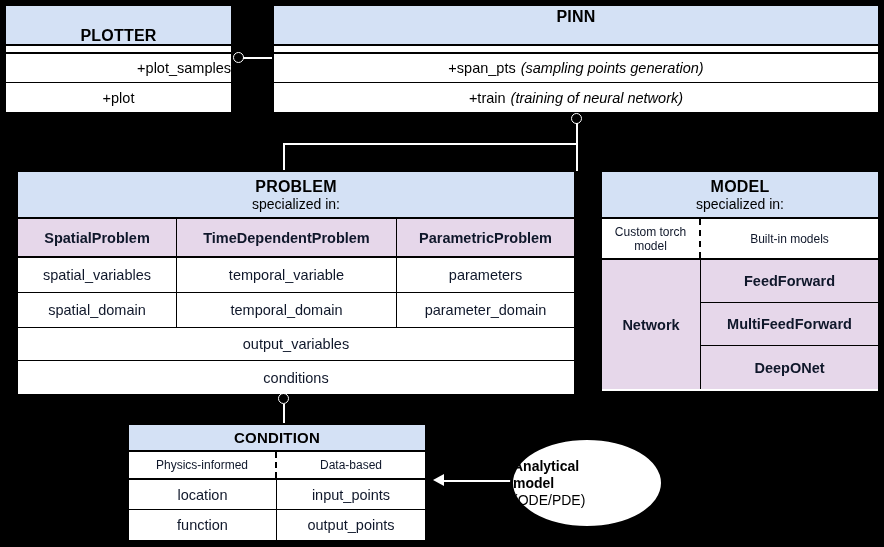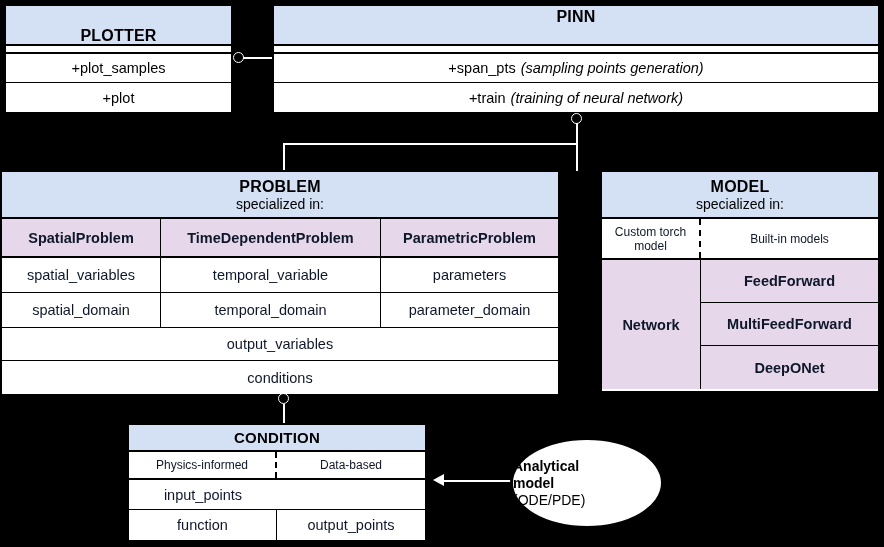--- a/index.html
+++ b/index.html
@@ -147,21 +147,21 @@
   <div class="sock" style="left:278px; top:393px;"></div>
 
   <div class="line-h" style="left:443px; top:480px; width:70px;"></div>
   <div class="arrowhead" style="left:433px; top:474px;"></div>
 
   <div class="umlbox" style="left:4px; top:4px; width:229px; height:109px;">
     <div class="hdr" style="height:40px; padding-top:20px;">
       <div class="title">PLOTTER</div>
     </div>
     <div class="row thin"></div>
-    <div class="row" style="height:29px;">
+    <div class="row" style="height:29px;justify-content:flex-end;">
       <span>+plot_samples</span>
     </div>
     <div class="row" style="height:29px;">
       <span>+plot</span>
     </div>
   </div>
 
   <div class="umlbox" style="left:272px; top:4px; width:608px; height:109px;">
     <div class="hdr" style="height:40px; padding-top:1px;">
       <div class="title">PINN</div>
@@ -170,21 +170,21 @@
     <div class="row" style="height:29px;">
       <span>+span_pts</span>
       <span class="ital">(sampling points generation)</span>
     </div>
     <div class="row" style="height:29px;">
       <span>+train</span>
       <span class="ital">(training of neural network)</span>
     </div>
   </div>
 
-  <div class="umlbox" style="left:0; top:170px; width:560px; height:223px;">
+  <div class="umlbox" style="left:16px; top:170px; width:560px; height:223px;">
     <div class="hdr" style="height:47px; padding-top:5px;">
       <div class="title">PROBLEM</div>
       <div class="sub">specialized in:</div>
     </div>
 
     <div class="gridrow sep-strong" style="height:39px;">
       <div class="cell pink bold" style="width:159px;">SpatialProblem</div>
       <div class="cell pink bold" style="width:220px;">TimeDependentProblem</div>
       <div class="cell pink bold" style="width:177px;">ParametricProblem</div>
     </div>
@@ -234,20 +234,21 @@
     <div class="hdr" style="height:27px; padding-top:3px;">
       <div class="title" style="font-size:15px; line-height:19px;">CONDITION</div>
     </div>
 
     <div class="gridrow sep-strong" style="height:28px;">
       <div class="cell small dashed-right" style="width:148px;">Physics-informed</div>
       <div class="cell small" style="width:148px;">Data-based</div>
     </div>
 
     <div class="gridrow" style="height:30px;">
+      <div class="cell" style="width:148px;">location</div>
       <div class="cell" style="width:148px;">input_points</div>
     </div>
     <div class="gridrow" style="height:30px;">
       <div class="cell" style="width:148px;">function</div>
       <div class="cell" style="width:148px;">output_points</div>
     </div>
   </div>
 
   <div class="ellipse" style="left:510px; top:437px; width:154px; height:92px;">
     <div class="e1">Analytical</div>

